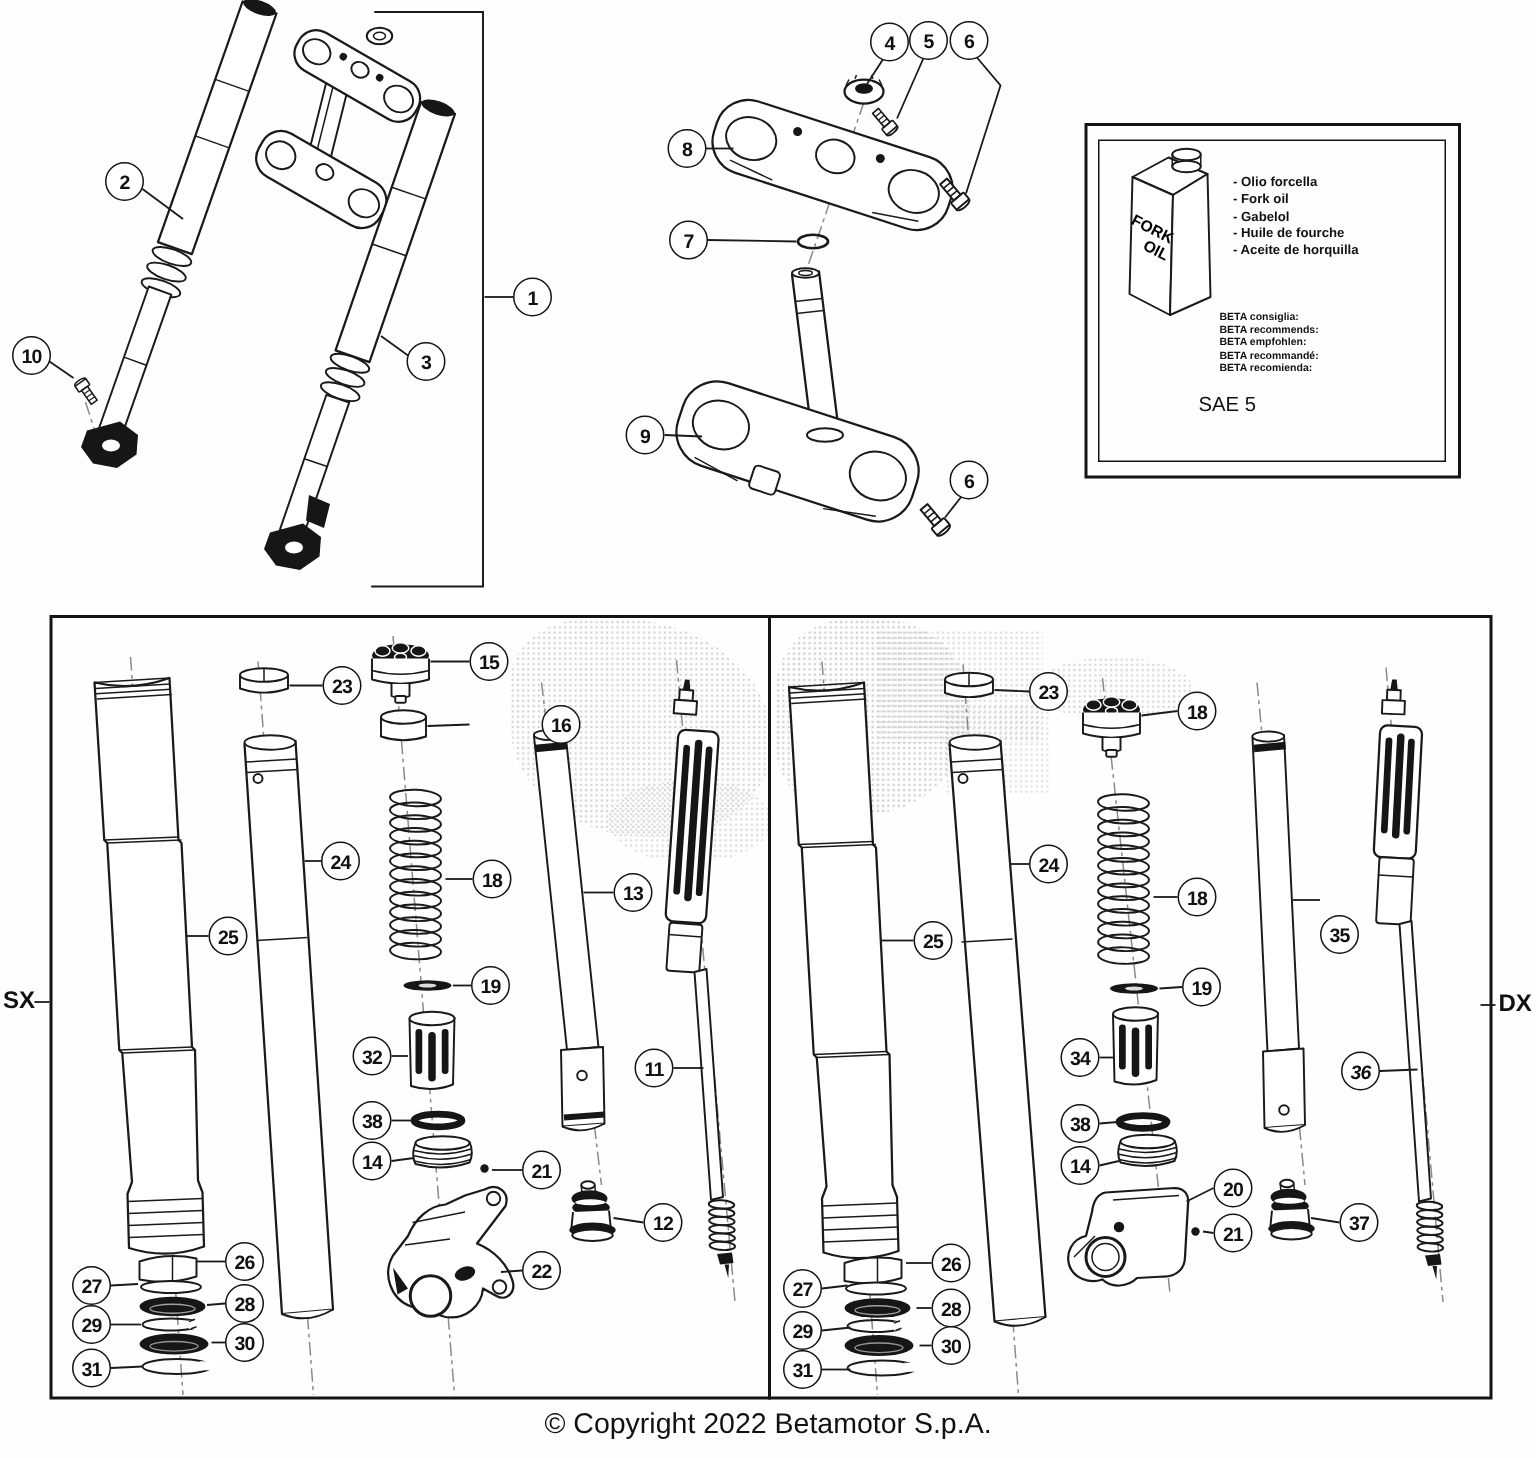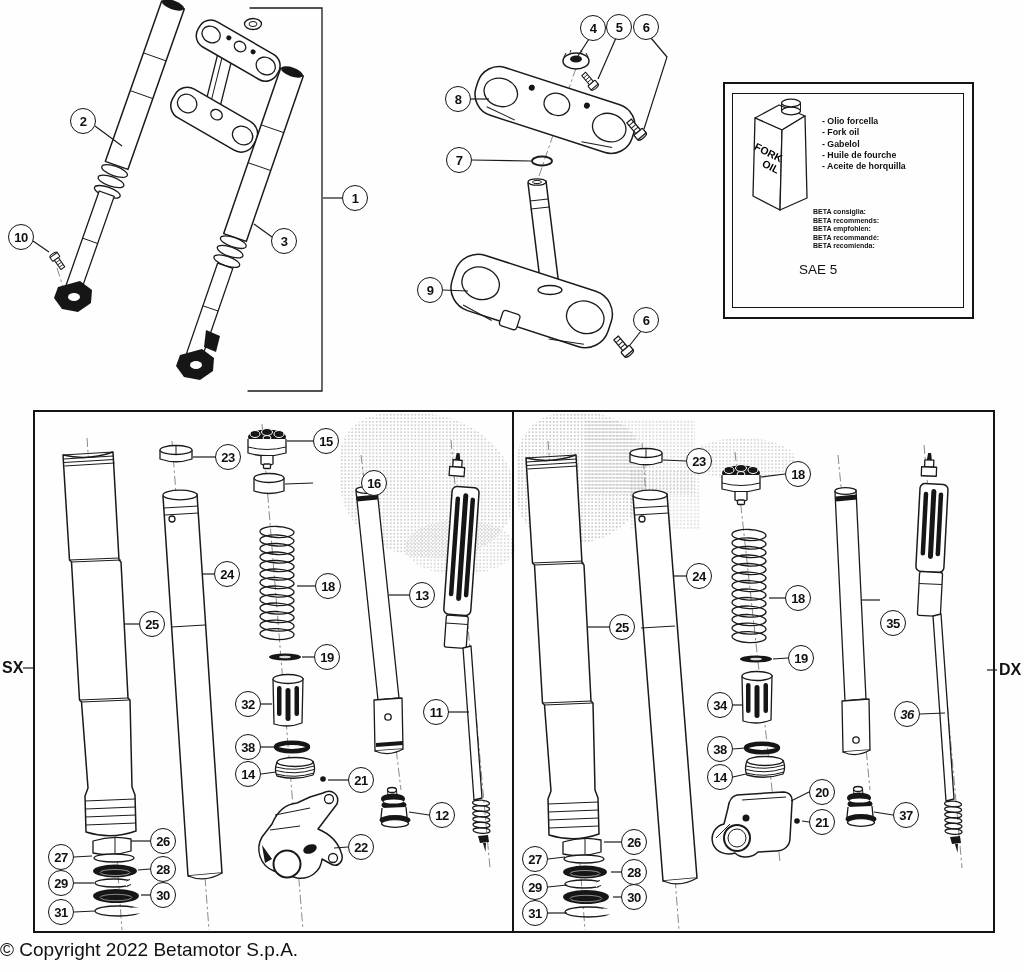--- a/index.html
+++ b/index.html
@@ -12,21 +12,21 @@
   .vdivider{position:absolute;width:2px;background:#141414;z-index:1;}
   
   .dots{position:absolute;z-index:1;background-image:radial-gradient(circle,#3a3a3a .7px,transparent 1px);
         background-size:3.5px 3.5px;}
   
   .co{position:absolute;width:26px;height:26px;border:1.7px solid #141414;border-radius:50%;
       background:#fff;box-sizing:border-box;display:flex;align-items:center;justify-content:center;
       font-size:13px;font-weight:700;letter-spacing:-.5px;z-index:3;}
   
   .side-label{position:absolute;font-size:16px;font-weight:700;z-index:3;}
-  .copyright{position:absolute;left:0;top:939px;width:100%;text-align:left;font-size:19px;
+  .copyright{position:absolute;left:0;top:939px;width:100%;text-align:center;font-size:19px;
              font-weight:400;z-index:3;}
   .oil-names{position:absolute;left:822px;top:116px;font-size:8.8px;font-weight:700;line-height:11.3px;z-index:3;}
   .beta-list{position:absolute;left:813px;top:208px;font-size:7px;font-weight:600;line-height:8.6px;z-index:3;}
   .sae{position:absolute;left:799px;top:262px;font-size:13.5px;font-weight:400;z-index:3;}
   
   .ln{stroke:#1a1a1a;stroke-width:1.3;fill:none;stroke-linecap:round;}
   .part{fill:#fff;stroke:#1a1a1a;stroke-width:1.5;stroke-linejoin:round;}
   .part2{fill:#fff;stroke:#1a1a1a;stroke-width:1.3;stroke-linejoin:round;}
   .dk{fill:#161616;stroke:none;}
   .leader{stroke:#1a1a1a;stroke-width:1.2;fill:none;}

